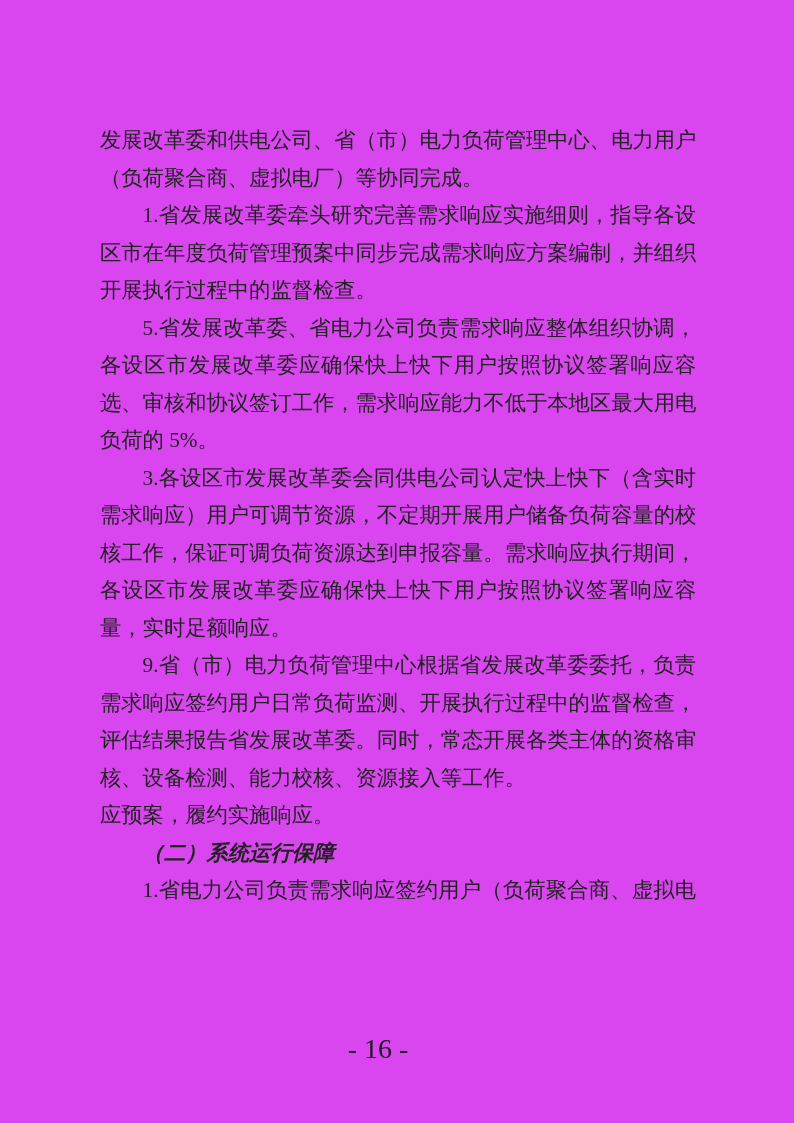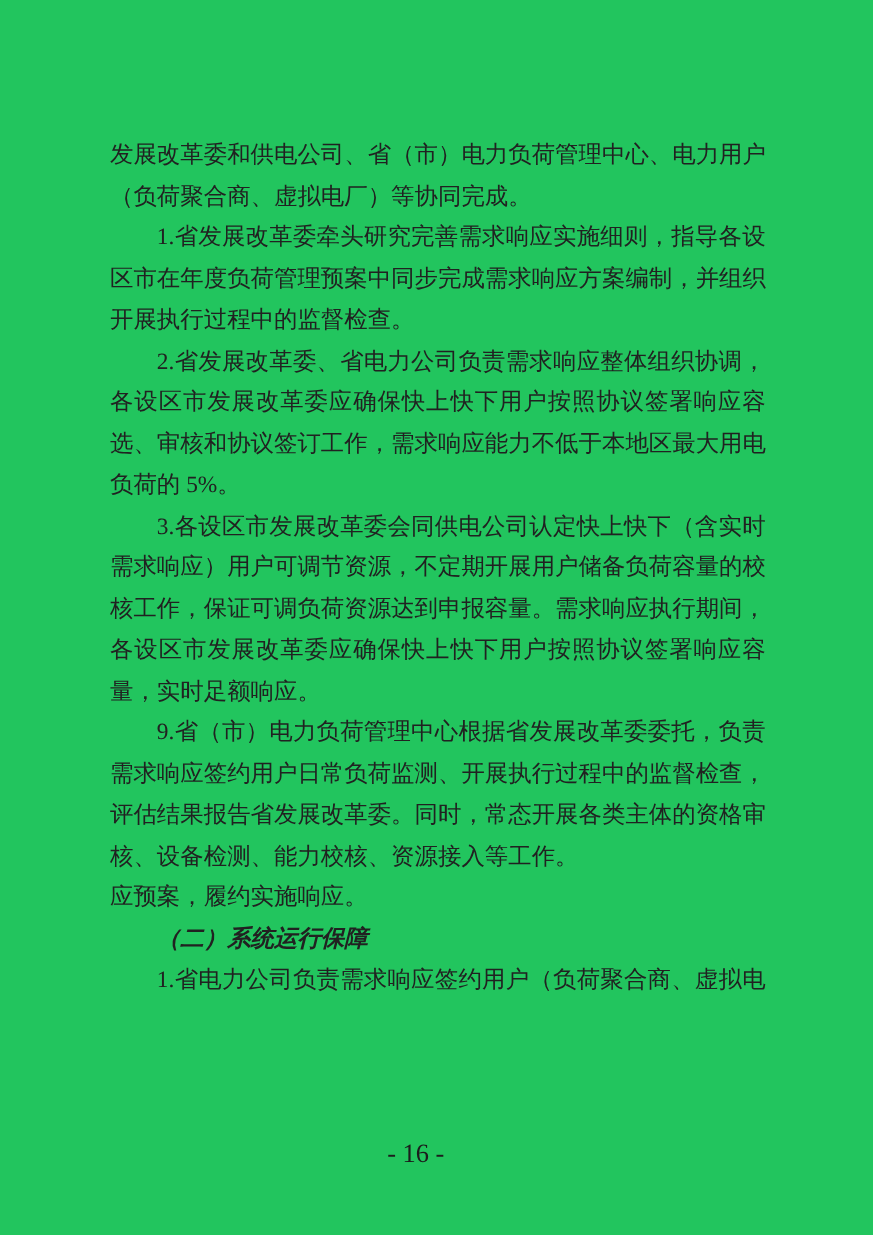--- a/index.html
+++ b/index.html
@@ -4,21 +4,21 @@
 <style>
   html, body {
     margin: 0;
     padding: 0;
     background: #ffffff;
   }
   .page {
     position: relative;
     width: 794px;
     height: 1123px;
-    background: #22c55e;
+    background: #d946ef;
     overflow: hidden;
     font-family: "Liberation Serif", "DejaVu Serif", serif;
     color: #212121;
   }
   .content {
     position: absolute;
     left: 100px;
     top: 122px;
     width: 596px;
     font-size: 21.3px;
@@ -35,36 +35,36 @@
   .left { text-align-last: left; }
   
   .ind { text-indent: 2em; }
   .heading { font-weight: 700; font-style: italic; }
   .footer {
     position: absolute;
     left: 0;
     top: 1037px;
     width: 756px;
     text-align: center;
-    font-size: 24px;
+    font-size: 28px;
     line-height: 24px;
     color: #1c1c1c;
   }
 </style>
 </head>
 <body>
 
 <div class="page">
   <div class="content">
     <div class="ln jl">发展改革委和供电公司、省（市）电力负荷管理中心、电力用户</div>
     <div class="ln left">（负荷聚合商、虚拟电厂）等协同完成。</div>
     <div class="ln ind jl">1.省发展改革委牵头研究完善需求响应实施细则，指导各设</div>
     <div class="ln jl">区市在年度负荷管理预案中同步完成需求响应方案编制，并组织</div>
     <div class="ln left">开展执行过程中的监督检查。</div>
-    <div class="ln ind jl">2.省发展改革委、省电力公司负责需求响应整体组织协调，</div>
+    <div class="ln ind jl">5.省发展改革委、省电力公司负责需求响应整体组织协调，</div>
     <div class="ln jl">各设区市发展改革委应确保快上快下用户按照协议签署响应容</div>
     <div class="ln jl">选、审核和协议签订工作，需求响应能力不低于本地区最大用电</div>
     <div class="ln left">负荷的 5%。</div>
     <div class="ln ind jl">3.各设区市发展改革委会同供电公司认定快上快下（含实时</div>
     <div class="ln jl">需求响应）用户可调节资源，不定期开展用户储备负荷容量的校</div>
     <div class="ln jl">核工作，保证可调负荷资源达到申报容量。需求响应执行期间，</div>
     <div class="ln jl">各设区市发展改革委应确保快上快下用户按照协议签署响应容</div>
     <div class="ln left">量，实时足额响应。</div>
     <div class="ln ind jl">9.省（市）电力负荷管理中心根据省发展改革委委托，负责</div>
     <div class="ln jl">需求响应签约用户日常负荷监测、开展执行过程中的监督检查，</div>

